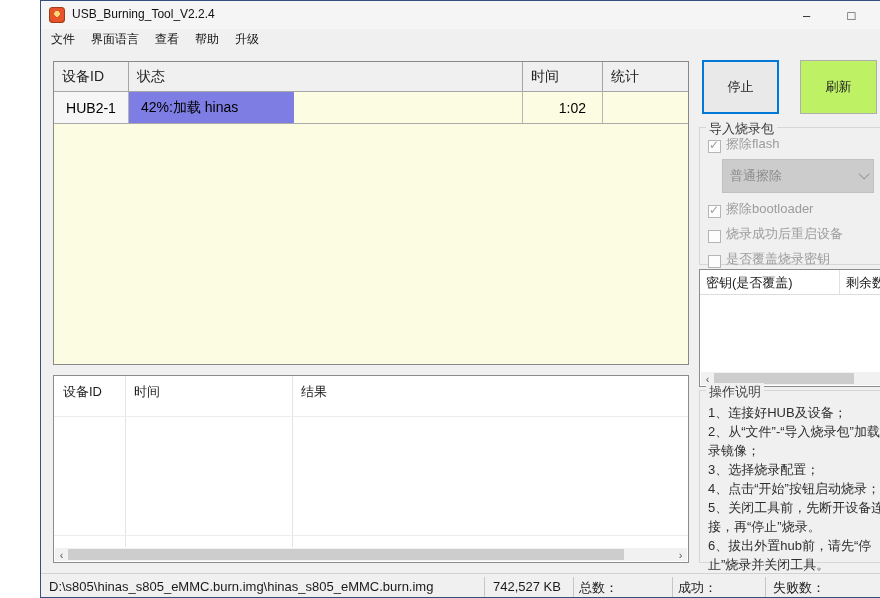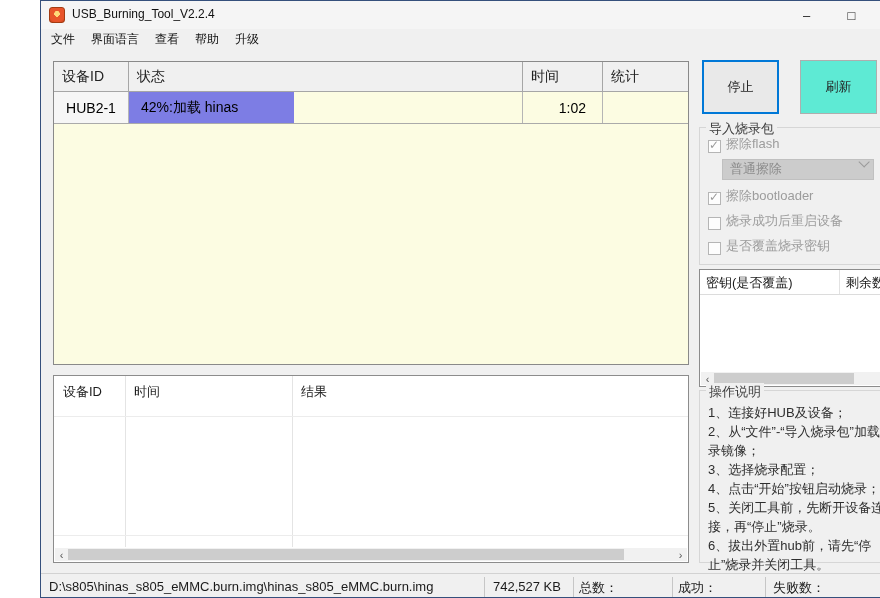--- a/index.html
+++ b/index.html
@@ -37,34 +37,34 @@
   .progress-fill{ position:absolute; left:0; top:0; height:100%; background:#7d7de4;
                   display:flex; align-items:center; white-space:nowrap; }
   .progress-fill span{ padding-left:12px; font-size:14px; color:#000; }
   .cell-time{ background:#fcfce2; display:flex; align-items:center; justify-content:flex-end; padding-right:16px; }
   .cell-stats{ background:#fcfce2; }
 
   
   .btn{ position:absolute; width:77px; height:54px; font-size:13px; color:#222;
         display:flex; align-items:center; justify-content:center; }
   .btn-stop{ left:661px; top:59px; background:#e9e9e9; border:2px solid #0078d7; }
-  .btn-refresh{ left:759px; top:59px; background:#5eead4; border:1px solid #aeaeae; }
+  .btn-refresh{ left:759px; top:59px; background:#bef264; border:1px solid #aeaeae; }
 
   
   .groupbox{ position:absolute; border:1px solid #d6d6d6; }
   .group-label{ position:absolute; top:-8px; left:6px; background:#f0f0f0; padding:0 3px;
                 font-size:13px; color:#3c3c3c; }
   .cfg{ left:658px; top:126px; width:202px; height:138px; }
   .chk-row{ display:flex; align-items:flex-end; margin:7px 0 0 8px; }
   .chk-box{ width:13px; height:13px; border:1px solid #b5b5b5; background:#fdfdfd; margin-right:5px;
             position:relative; flex:0 0 13px; }
   .chk-box.checked::after{ content:"✓"; position:absolute; left:0px; top:-3px; font-size:12px; color:#9a9a9a; }
   .chk-label{ font-size:13px; color:#9c9c9c; white-space:nowrap; }
-  .dropdown{ margin:6px 0 0 22px; width:152px; height:21px; background:#cccccc; border:1px solid #c0c0c0;
-             display:flex; align-items:flex-start; justify-content:space-between; padding:0 7px; }
+  .dropdown{ margin:6px 0 0 22px; width:152px; height:34px; background:#cccccc; border:1px solid #c0c0c0;
+             display:flex; align-items:center; justify-content:space-between; padding:0 7px; }
   .dropdown-value{ font-size:13px; color:#8b8b8b; }
   .chevron{ width:8px; height:8px; border-right:1px solid #9a9a9a; border-bottom:1px solid #9a9a9a;
             transform:rotate(45deg) translateY(-3px); }
 
   
   .key-table{ position:absolute; left:658px; top:268px; width:202px; height:118px;
               background:#fff; border:1px solid #8c8c8c; }
   .kt-header{ display:flex; height:25px; border-bottom:1px solid #dcdcdc; }
   .kt-h{ font-size:13px; color:#1c1c1c; padding:4px 0 0 6px; }
   .kt-c0{ width:140px; border-right:1px solid #e2e2e2; } .kt-c1{ flex:1; }

